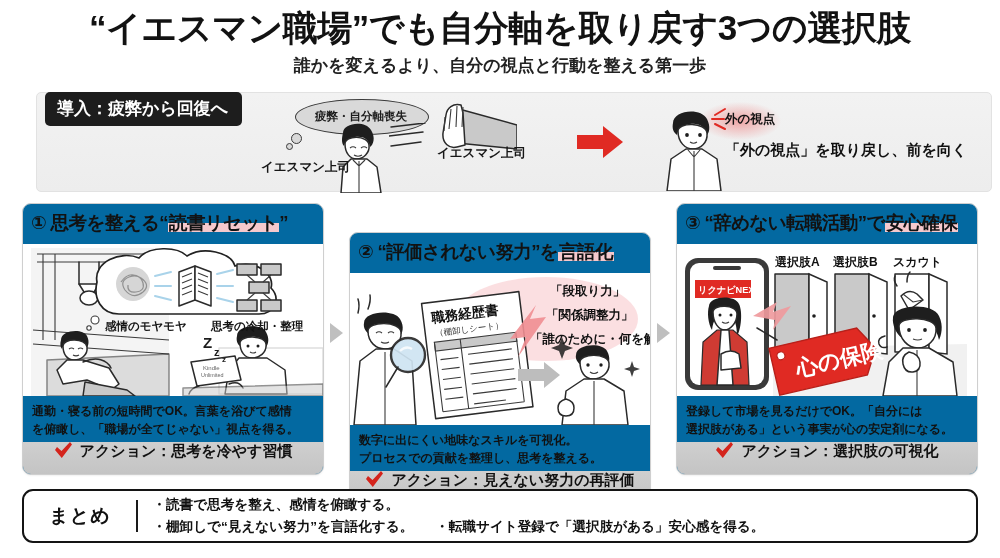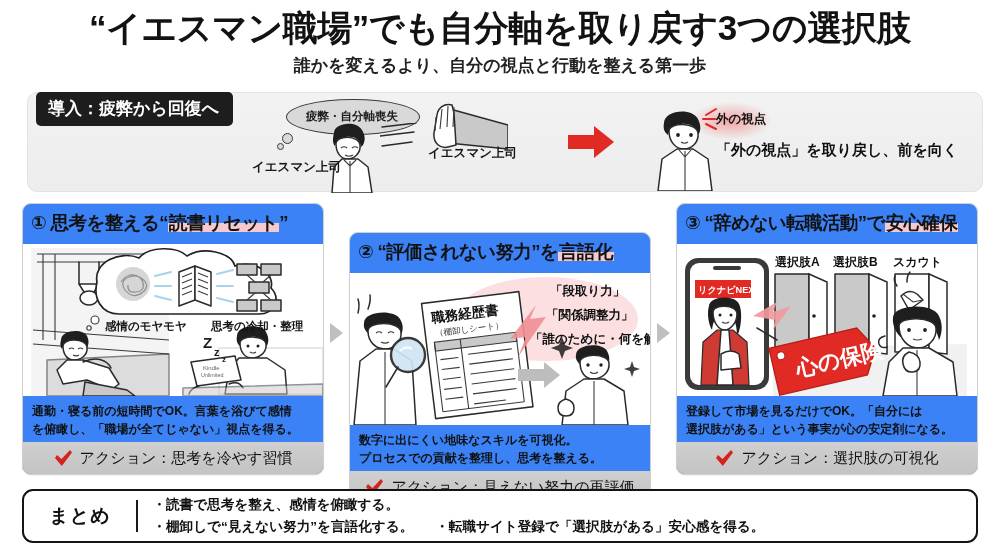--- a/index.html
+++ b/index.html
@@ -19,23 +19,23 @@
     font-size:35px;font-weight:bold;letter-spacing:-0.5px;
     line-height:1.12;color:#121212;white-space:nowrap;
   }
   .sub-title{
     font-size:17px;font-weight:bold;color:#222;margin-top:7px;
     letter-spacing:0px;white-space:nowrap;text-align:center;
   }
 
   
   .intro{
-    position:absolute;left:27px;top:92px;width:956px;height:100px;
+    position:absolute;left:36px;top:92px;width:956px;height:100px;
     background:linear-gradient(180deg,#f2f2f2 0%,#ededed 100%);
-    border-radius:10px;border:1px solid #e2e2e2;
+    border-radius:5px;border:1px solid #e2e2e2;
     box-sizing:border-box;
   }
   .intro-badge{
     position:absolute;left:8px;top:-1px;
     background:#1d1d1d;color:#fff;border-radius:5px;
     font-size:17px;font-weight:bold;
     padding:5px 14px 6px 12px;letter-spacing:0px;white-space:nowrap;
   }
   .intro-stage{position:absolute;left:0;top:0;width:956px;height:100px;}
 
@@ -75,21 +75,21 @@
     background:radial-gradient(ellipse at center,rgba(237,60,60,.42) 0%,rgba(237,60,60,0) 68%);
     border-radius:50%;
   }
   .lbl-outview{position:absolute;left:688px;top:18px;font-size:12.5px;font-weight:bold;color:#111;white-space:nowrap;}
   .lbl-outview-long{position:absolute;left:688px;top:48px;font-size:15px;font-weight:bold;color:#111;white-space:nowrap;}
 
   
   .cards{position:absolute;left:22px;top:203px;width:956px;height:276px;}
   .card{
     position:absolute;top:0;width:302px;height:272px;
-    background:#3b82f6;border:1.6px solid #cfcfcf;border-radius:9px;
+    background:#0369a1;border:1.6px solid #cfcfcf;border-radius:9px;
     box-sizing:border-box;overflow:hidden;
     box-shadow:0 1px 2px rgba(0,0,0,.06);
   }
   .card1{left:0;}
   .card2{left:327px;margin-top:29px;}
   .card3{left:654px;}
 
   .card-head{
     position:relative;height:34px;padding:6px 0 0 8px;
     font-size:18.5px;font-weight:bold;color:#121212;white-space:nowrap;
@@ -103,22 +103,22 @@
   .card-art{position:relative;height:152px;width:100%;overflow:hidden;background:#fff;}
 
   .card-body{
     position:absolute;left:0;right:0;bottom:28px;height:46px;
     padding:2px 9px 0 9px;box-sizing:border-box;
     font-size:12px;font-weight:bold;line-height:1.52;color:#111;
   }
   .card-action{
     position:absolute;left:0;right:0;bottom:0;height:32px;
     background:linear-gradient(180deg,#cfcfcf 0%,#c4c4c4 100%);
-    display:flex;align-items:center;justify-content:center;gap:7px;
-    font-size:15px;font-weight:normal;color:#111;
+    display:flex;align-items:flex-start;justify-content:center;gap:7px;
+    font-size:15px;font-weight:bold;color:#111;
   }
   .check{width:19px;height:17px;flex:0 0 auto;}
 
   
   .conn{position:absolute;top:120px;width:14px;height:20px;}
   .conn1{left:308px;}
   .conn2{left:635px;}
 
   
   .summary{

